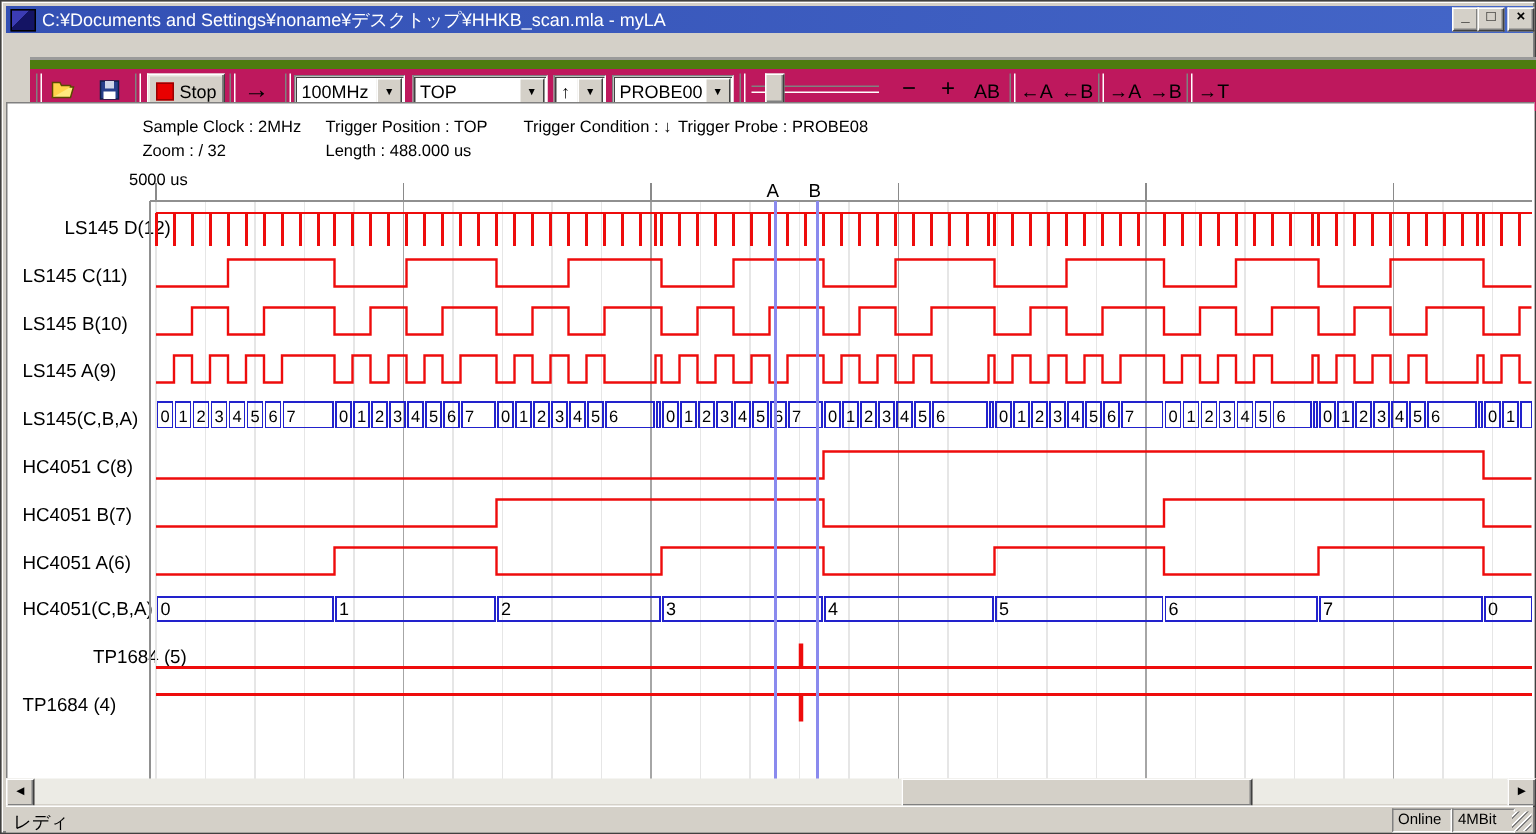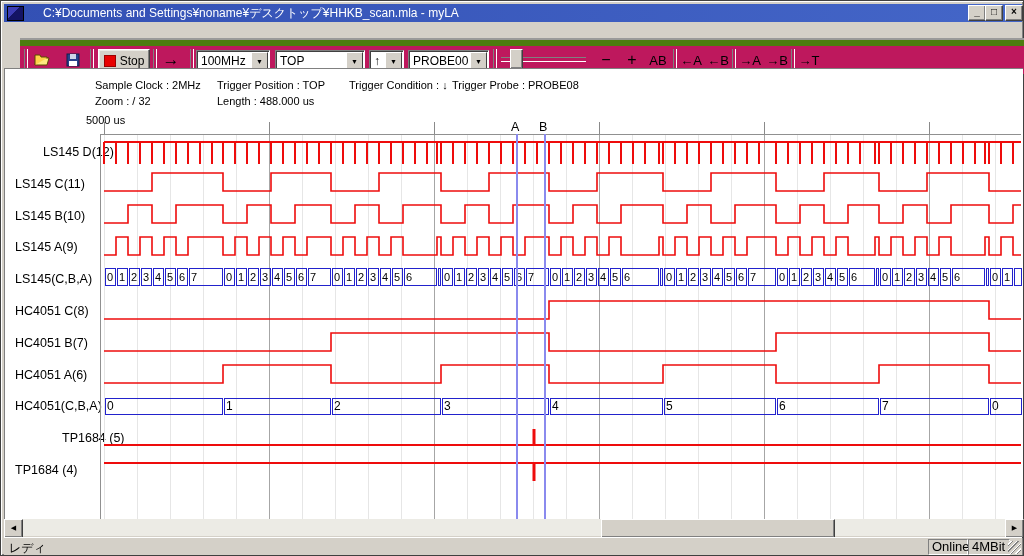--- a/index.html
+++ b/index.html
@@ -2,21 +2,21 @@
 <html><head>
 <meta charset="utf-8">
 <style>
   html,body{margin:0;padding:0}
   body{width:1024px;height:556px;position:relative;overflow:hidden;
        font-family:"Liberation Sans",sans-serif;background:#d4d0c8;font-size:12px;color:#000}
   .window{position:absolute;inset:0;background:#d4d0c8;border:1px solid #404040;
           box-shadow:inset 1px 1px 0 #ffffff, inset -1px -1px 0 #808080}
   .titlebar{position:absolute;left:3px;top:3px;width:1018px;height:18px;
             background:linear-gradient(90deg,#3350b4,#4466c8);display:flex;align-items:center;color:#fff}
-  .titletext{margin-left:19px;font-size:12px;letter-spacing:0;white-space:nowrap}
+  .titletext{margin-left:4px;font-size:12px;letter-spacing:0;white-space:nowrap}
   .appicon{width:15px;height:13px;margin-left:3px;background:#1a1a6e;border:1px solid #000;
            background-image:linear-gradient(135deg,#3c3cb4 0 40%,#141464 40% 100%)}
   .tbtn{position:absolute;top:4px;width:16px;height:14px;background:#d4d0c8;
         border:1px solid;border-color:#fff #404040 #404040 #fff;box-shadow:inset -1px -1px 0 #808080;
         font-size:10px;line-height:11px;text-align:center;color:#000;font-weight:bold}
   .menubar{position:absolute;left:3px;top:21px;width:1018px;height:18px;background:#d4d0c8}
   .menuitem{position:absolute;top:2px;height:15px;padding:0 2px;white-space:nowrap}
   .toolbar{position:absolute;left:19px;top:39px;width:1018px;height:28px;background:#be185d;
            border-top:6px solid #4d7c0f;box-shadow:0 -2px 0 #9a9a9a}
   .sep{position:absolute;top:3px;height:22px;width:2px;border-left:1px solid #808080;border-right:1px solid #fff}
@@ -36,21 +36,21 @@
   .chlabel{position:absolute;left:10px;white-space:nowrap;font-size:12.5px}
   .cursorlabel{position:absolute;font-size:12.5px}
   .hscroll{position:absolute;left:3px;top:518px;width:1018px;height:17px;background:#ecebe5}
   .scrollbtn{position:absolute;top:0;width:17px;height:17px;background:#d4d0c8;
              border:1px solid;border-color:#fff #404040 #404040 #fff;box-shadow:inset -1px -1px 0 #808080;
              font-size:7px;line-height:15px;text-align:center;color:#000}
   .thumb{position:absolute;top:0;height:17px;background:#d4d0c8;
          border:1px solid;border-color:#fff #404040 #404040 #fff;box-shadow:inset -1px -1px 0 #808080}
   .statusbar{position:absolute;left:3px;top:536px;width:1018px;height:17px;background:#d4d0c8;border-top:1px solid #fff}
   .statuspanel{position:absolute;top:1px;height:14px;border:1px solid;border-color:#808080 #fff #fff #808080;
-               font-size:13px;padding:0 3px;line-height:14px}
+               font-size:10px;padding:0 3px;line-height:14px}
   .grip{position:absolute;right:1px;top:3px;width:13px;height:13px;
         background:repeating-linear-gradient(135deg,#d4d0c8 0 2px,#fff 2px 3px,#808080 3px 4px)}
   #wave-svg{position:absolute;left:0;top:0;pointer-events:none}
   .stop-square{display:inline-block;width:10px;height:10px;background:#e80000;border:1px solid #900}
   .slider-track{position:absolute;top:11px;height:3px;border-top:1px solid #808080;border-bottom:1px solid #fff}
   .slider-thumb{position:absolute;top:3px;width:11px;height:18px;background:#d4d0c8;
                 border:1px solid;border-color:#fff #404040 #404040 #fff;box-shadow:inset -1px -1px 0 #808080}
 </style>
 </head>
 <body>

